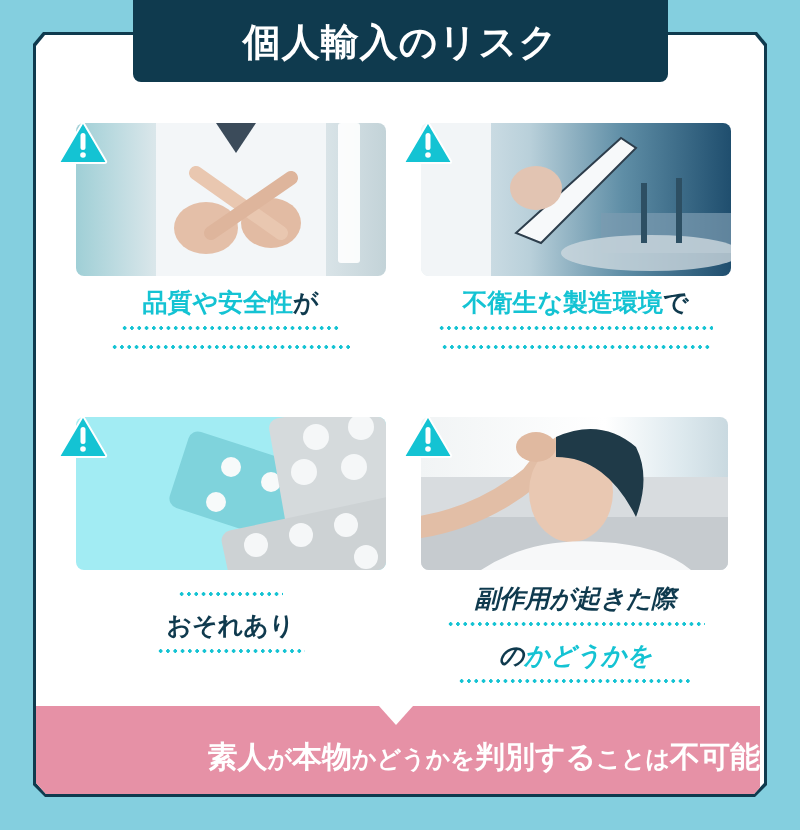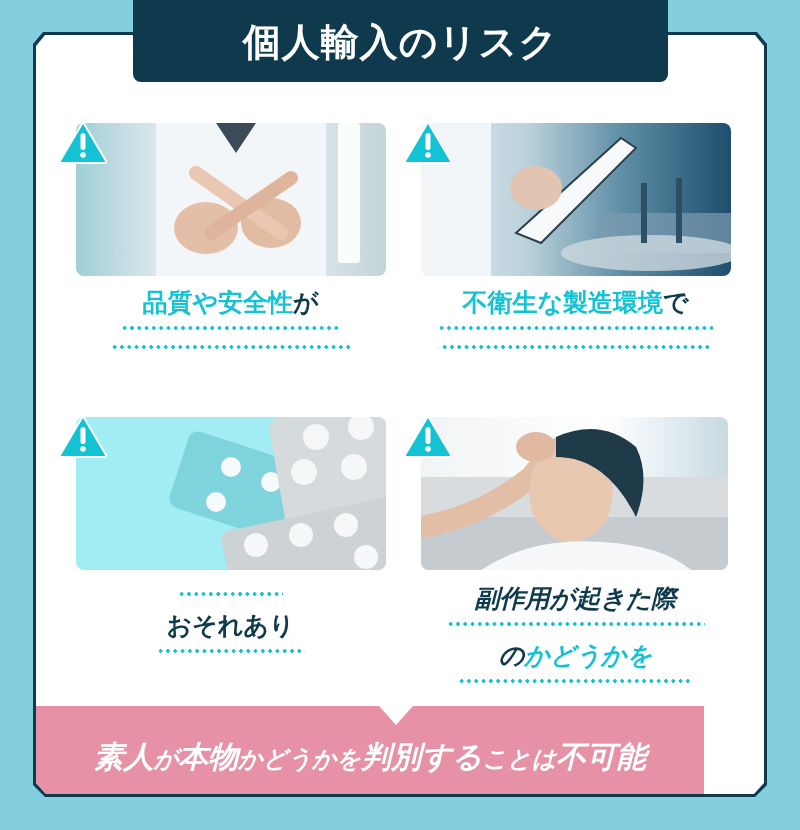--- a/index.html
+++ b/index.html
@@ -45,22 +45,22 @@
     display: inline-block;
   }
   .accent { color: #14c3d3; }
   .dots {
     height: 4px; margin: 8px auto 15px auto;
     background-image: radial-gradient(circle, #14c3d3 1.6px, transparent 1.8px);
     background-size: 7.3px 4px; background-repeat: repeat-x;
   }
   .row { text-align: center; }
   .bottom-bar {
-    position: absolute; left: 0; top: 671px; width: 668px; height: 90px; background: #e691a6;
-    display: flex; align-items: center; justify-content: center; font-style: italic;
+    position: absolute; left: 0; top: 671px; width: 724px; height: 90px; background: #e691a6;
+    display: flex; align-items: center; justify-content: flex-end;
   }
   .notch {
     position: absolute; left: 343px; top: 671px; width: 0; height: 0;
     border-left: 17px solid transparent; border-right: 17px solid transparent;
     border-top: 19px solid #ffffff; z-index: 2;
   }
   .bottom-text { color: #ffffff; font-weight: bold; font-size: 30px; margin-top: 12px; white-space: nowrap; }
   .bottom-text .sm { font-size: 24px; }
 </style>
 </head>

